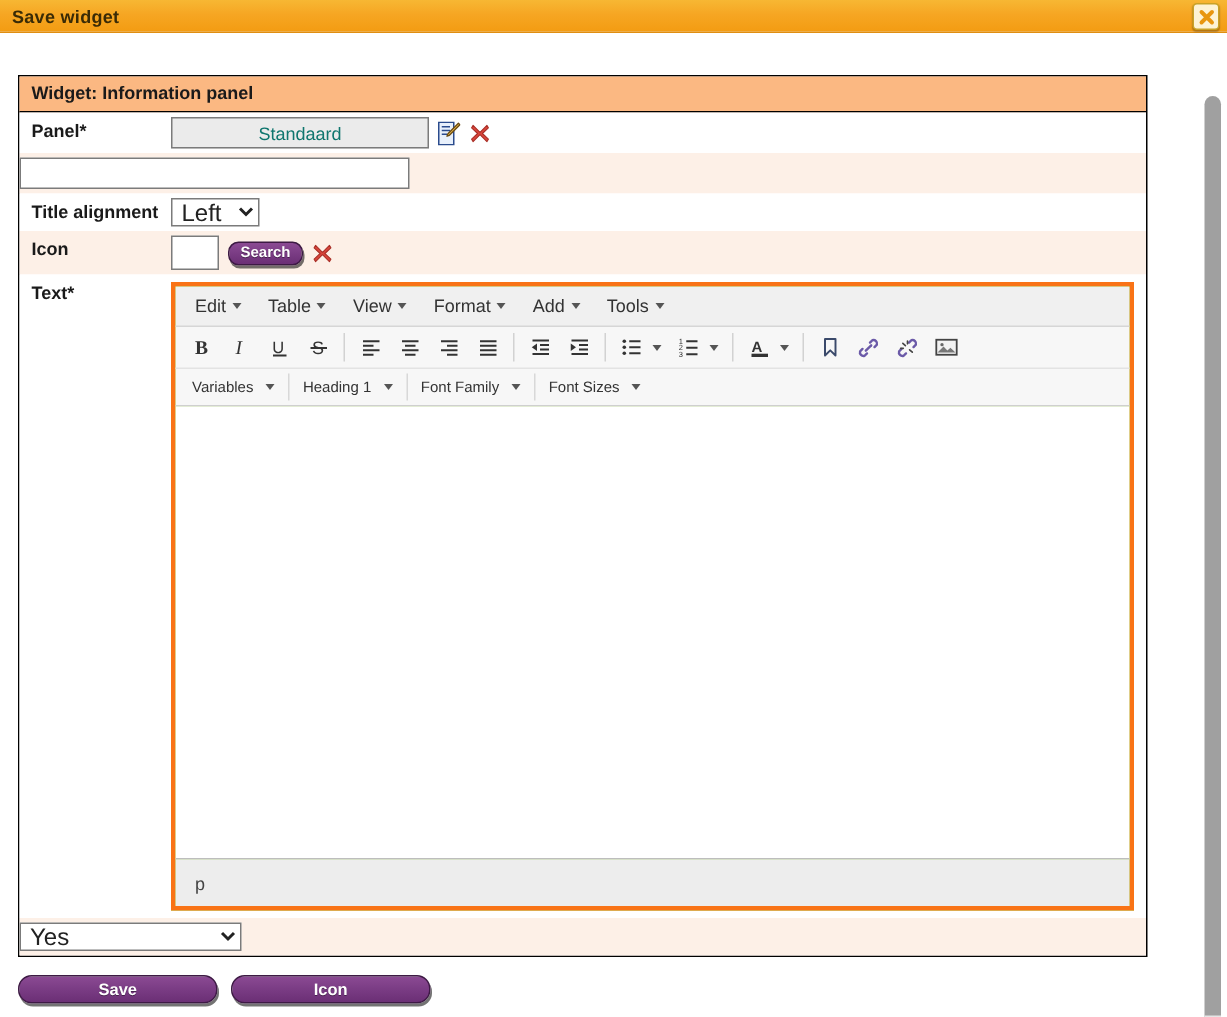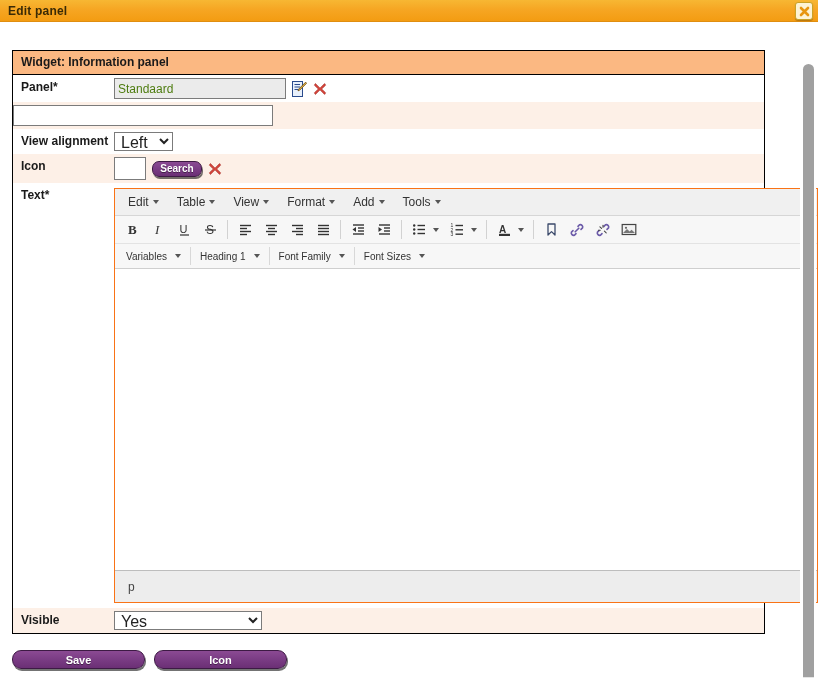--- a/index.html
+++ b/index.html
@@ -94,21 +94,21 @@
     height: 17px;
     border: 1px solid #7b7b7b;
     background: #fff;
     font-family: "Liberation Sans", sans-serif;
     font-size: 12px;
     color: #222;
     padding: 1px 3px;
     box-sizing: content-box;
     outline: none;
   }
-  .txt.readonly { background: #ebebeb; color: #4d7c0f; }
+  .txt.readonly { background: #ebebeb; color: #0f766e; text-align: center; }
   .txt-panel { width: 164px; }
   .txt-title { width: 252px; }
   .txt-icon  { width: 24px; height: 19px; }
 
   select.sel {
     font-family: "Liberation Sans", sans-serif;
     font-size: 16px;
     border: 1px solid #7b7b7b;
     background: #ffffff;
     height: 19px;
@@ -149,22 +149,22 @@
   
   .bottom-bar {
     position: absolute;
     left: 12px; top: 616px;
     display: flex;
     gap: 9px;
   }
 
   
   .editor {
-    width: 704px;
-    border: 1px solid #f97316;
+    width: 642px;
+    border: 3px solid #f97316;
     box-sizing: border-box;
     background: #84cc16;
     margin: 2px 0 2px 0;
   }
   .mce-menubar {
     display: flex;
     align-items: center;
     background: #f0f0f0;
     border-bottom: 1px solid #d6d6d6;
     padding: 3px 4px;
@@ -265,21 +265,21 @@
     right: 4px; top: 643px;
     width: 11px; height: 12px;
     background: #e6e6e6;
     border-radius: 0 0 6px 6px;
   }
 </style>
 </head>
 <body>
 
 <div class="titlebar">
-  <div class="titlebar-text">Edit panel</div>
+  <div class="titlebar-text">Save widget</div>
   <div class="close-btn">
     <svg width="11" height="11" viewBox="0 0 11 11">
       <path d="M2 2 L9 9 M9 2 L2 9" stroke="#e8960f" stroke-width="2.6" stroke-linecap="round" fill="none"></path>
     </svg>
   </div>
 </div>
 
 <div class="content">
 
   <div class="form-table">
@@ -307,21 +307,21 @@
       </div>
     </div>
 
     <div class="row alt">
       <div class="row-field">
         <input class="txt txt-title" type="text" value="" style="">
       </div>
     </div>
 
     <div class="row plain">
-      <div class="row-label">View alignment</div>
+      <div class="row-label">Title alignment</div>
       <div class="row-field">
         <select class="sel sel-align">
           <option>Left</option>
           <option>Center</option>
           <option>Right</option>
         </select>
       </div>
     </div>
 
     <div class="row alt">
@@ -569,21 +569,20 @@
           <div class="mce-body" contenteditable="true" style=""></div>
 
           <div class="mce-statusbar">
             <span>p</span>
           </div>
         </div>
       </div>
     </div>
 
     <div class="row alt">
-      <div class="row-label">Visible</div>
       <div class="row-field">
         <select class="sel sel-visible">
           <option>Yes</option>
           <option>No</option>
         </select>
       </div>
     </div>
 
   </div>
 

